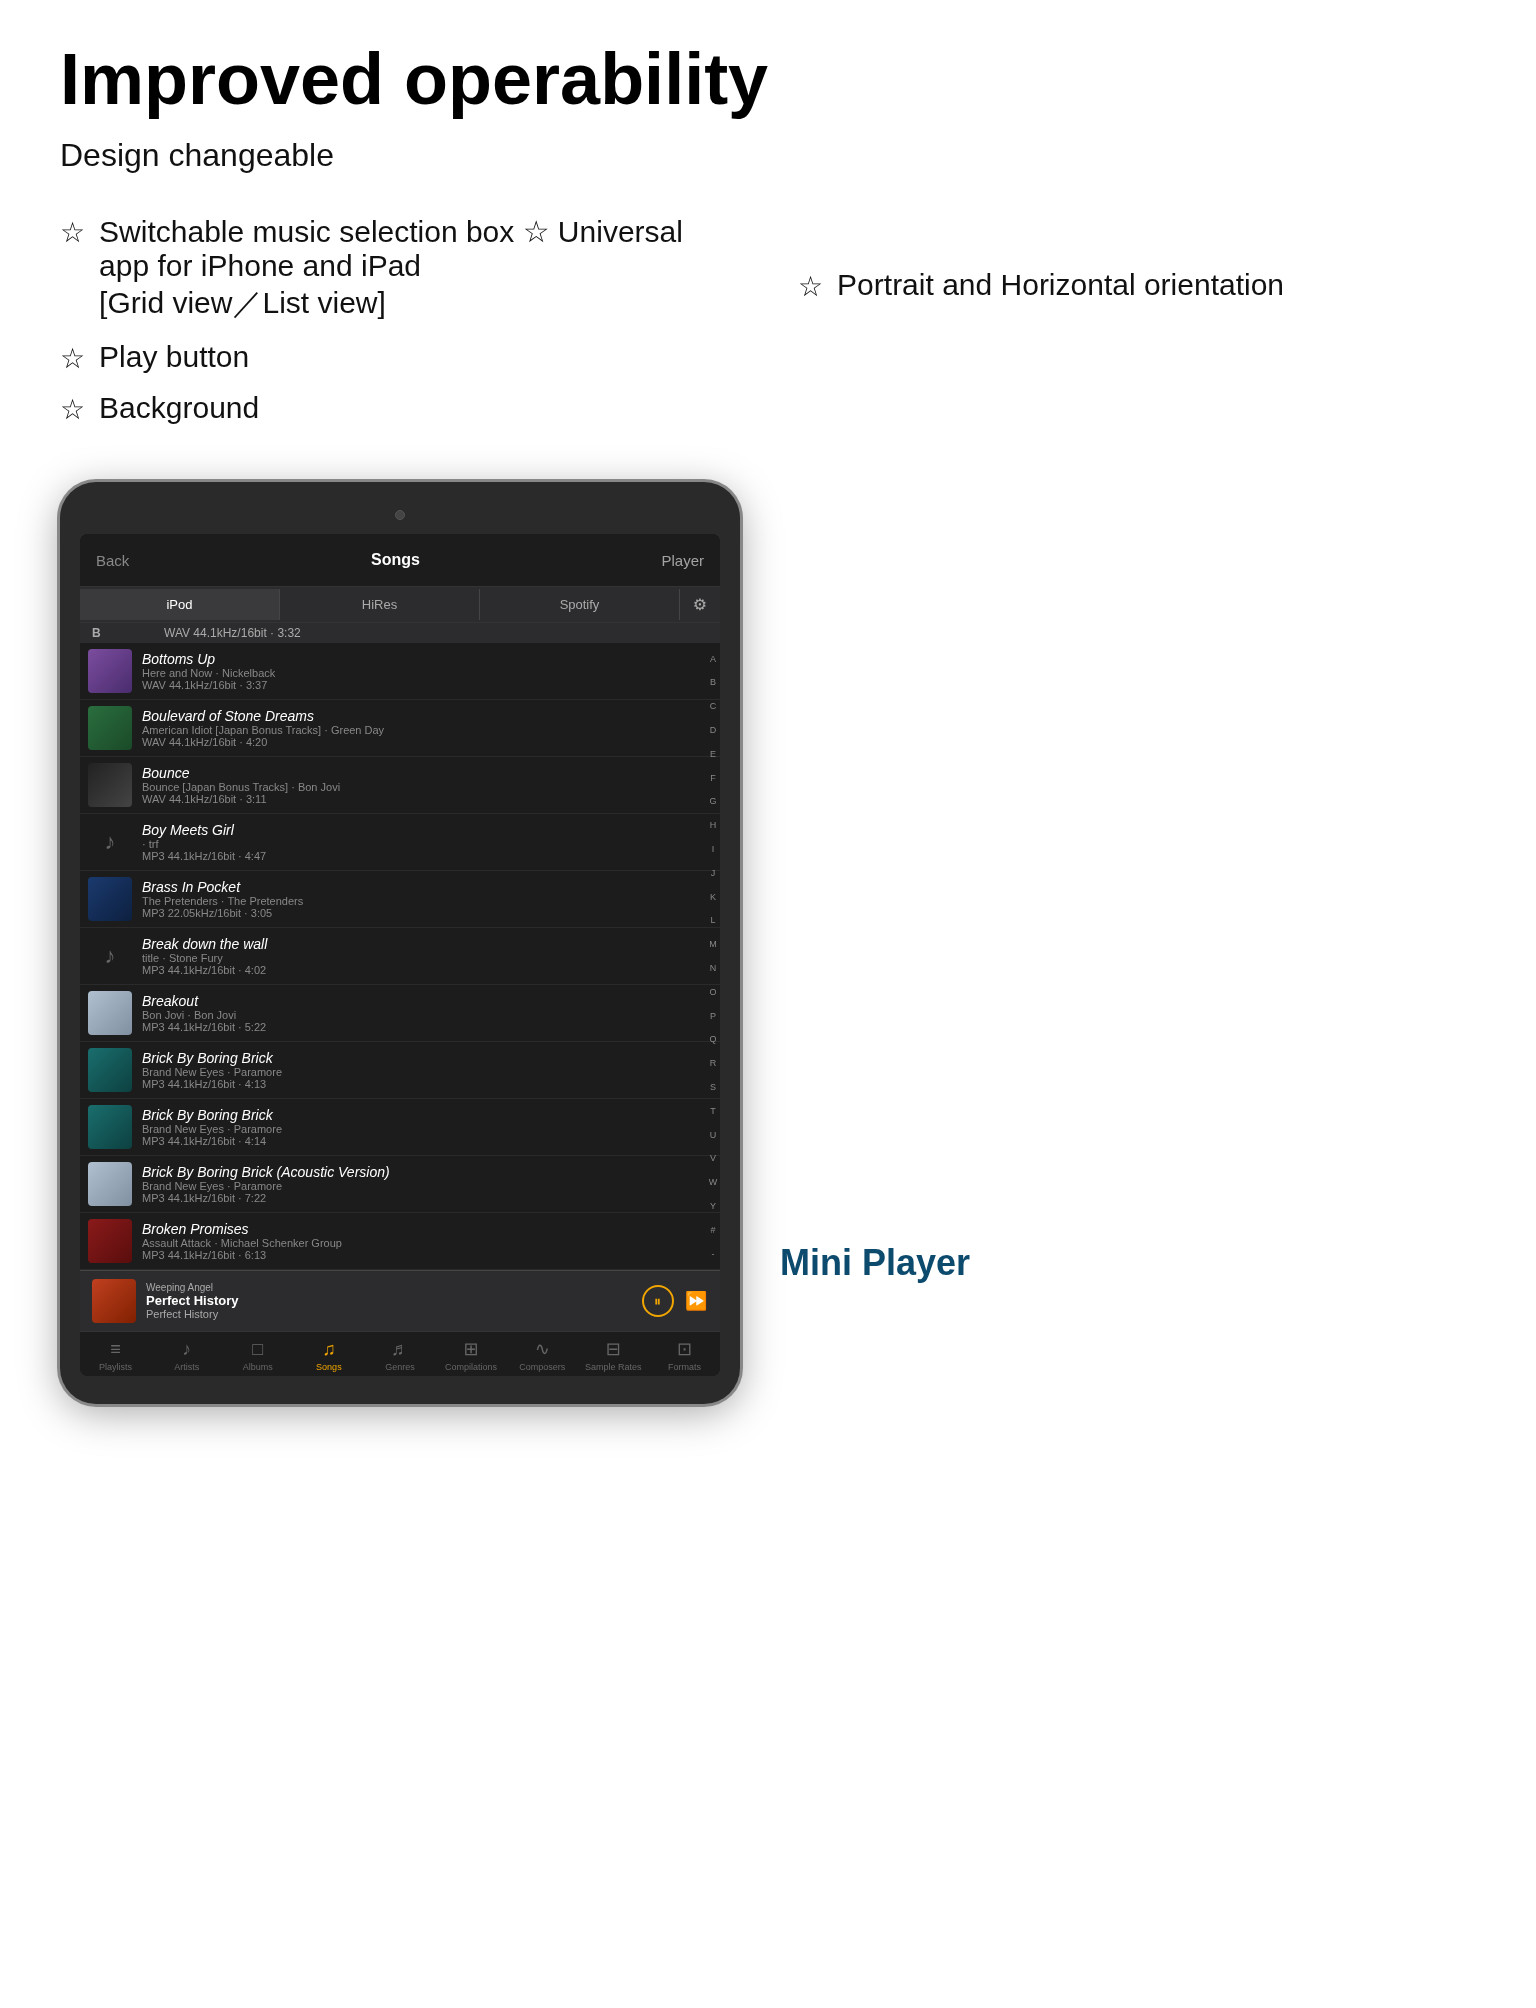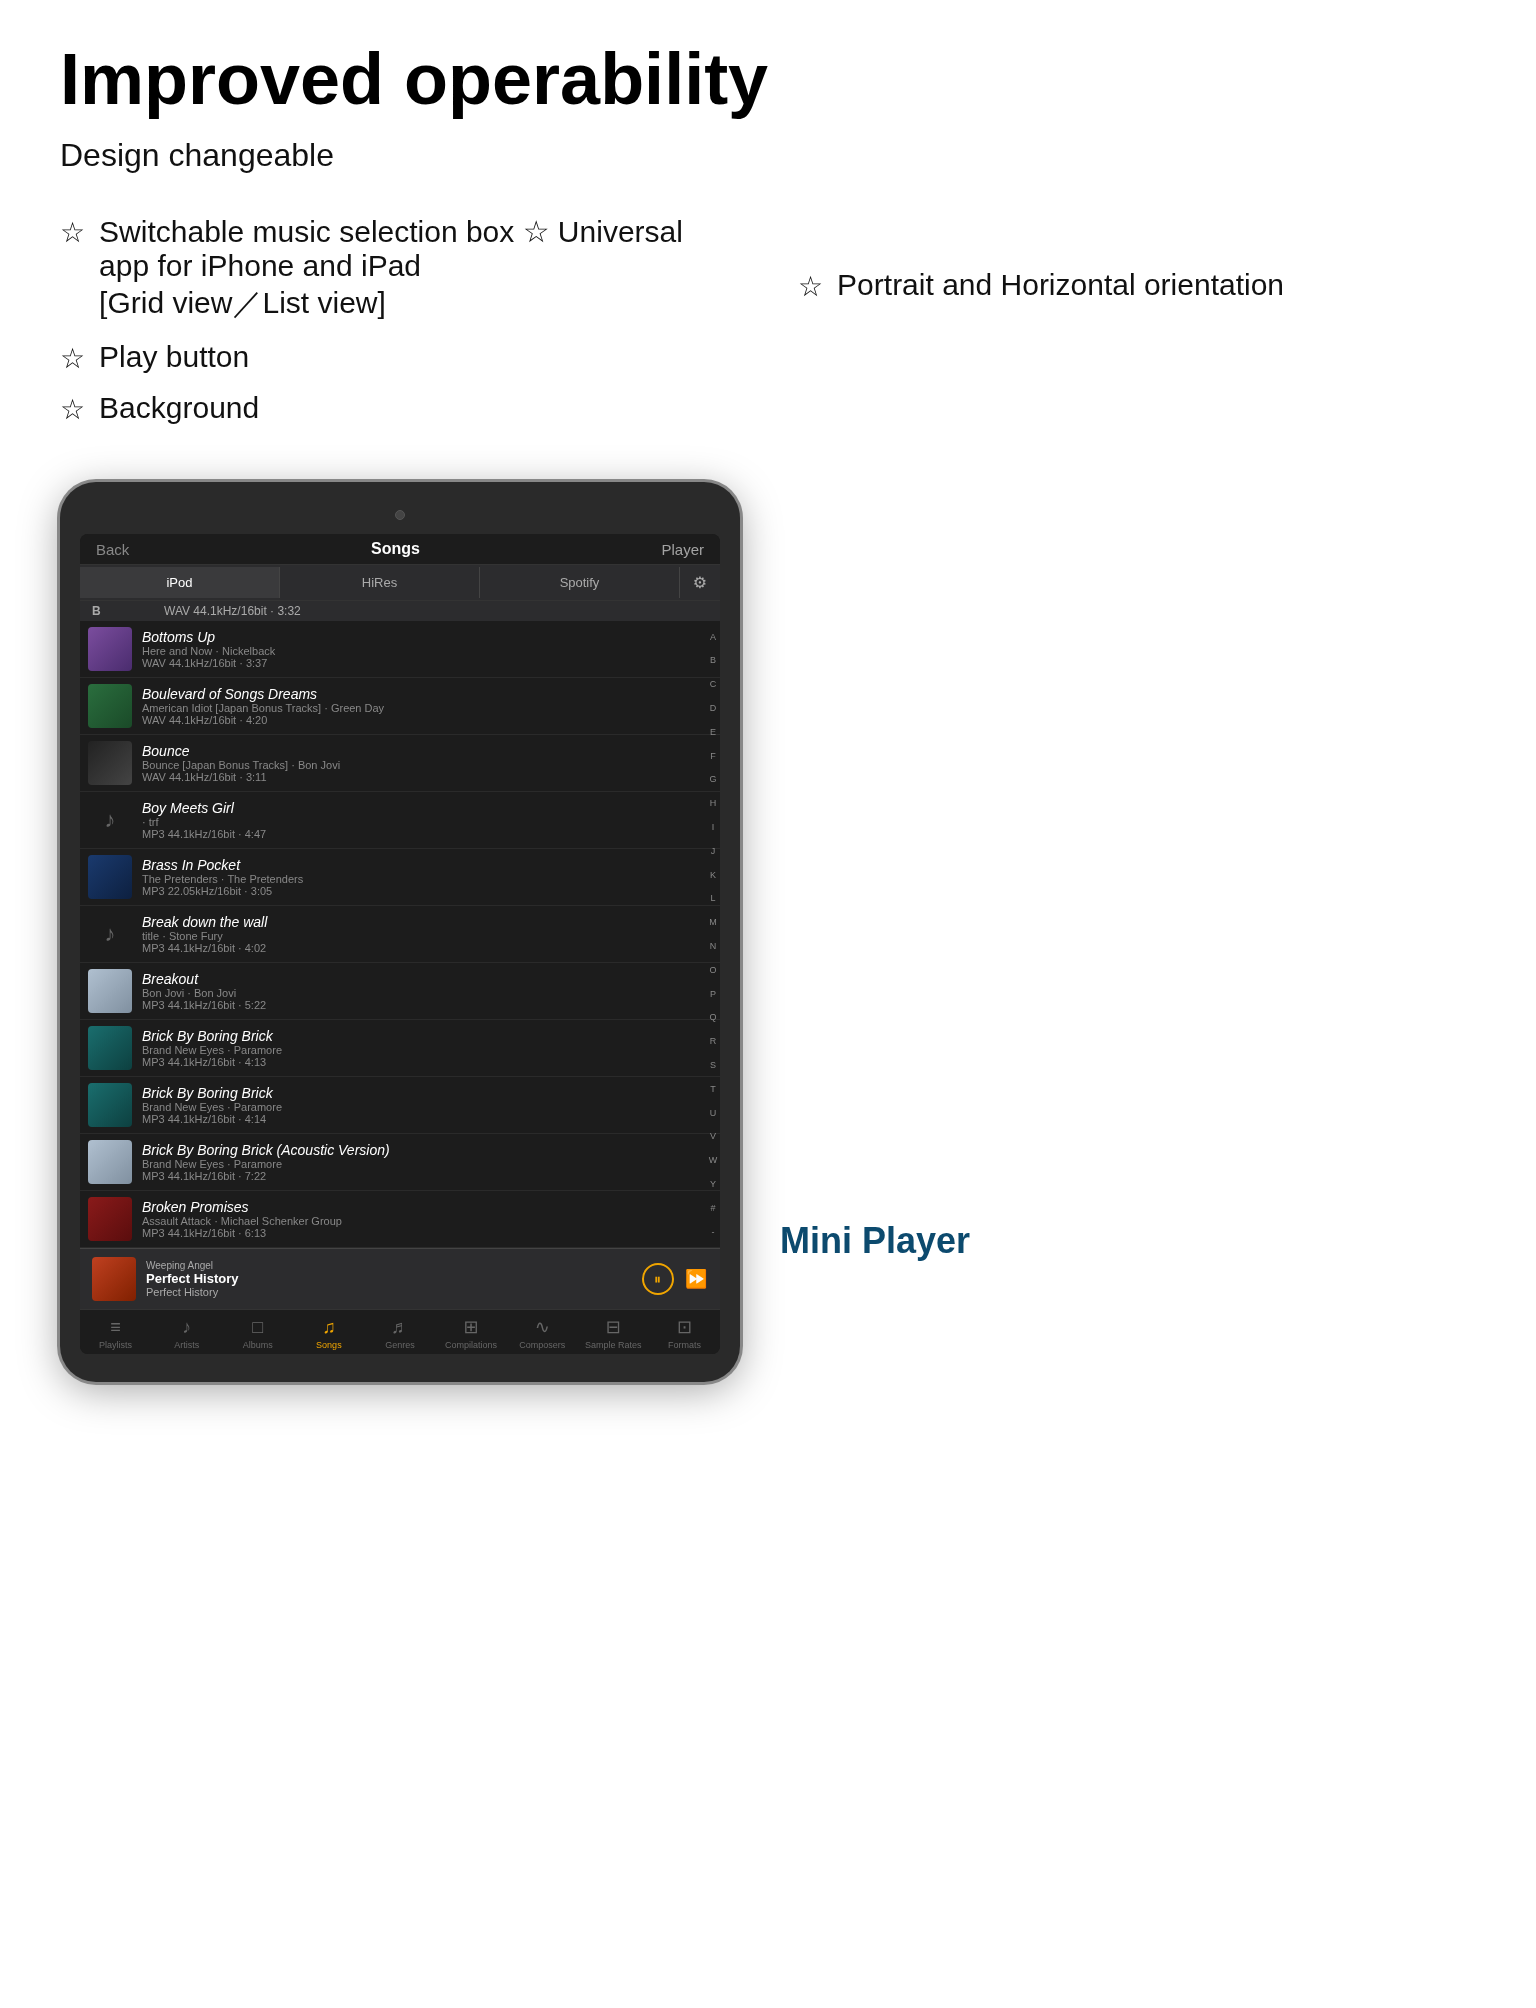--- a/index.html
+++ b/index.html
@@ -73,21 +73,21 @@
       border-radius: 8px;
       overflow: hidden;
     }
 
     
     .nav-bar {
       background: #1c1c1c;
       display: flex;
       align-items: center;
       justify-content: space-between;
-      padding: 6px 16px;
+      padding: 17px 16px;
       border-bottom: 1px solid #333;
     }
     .nav-back {
       color: #888;
       font-size: 15px;
     }
     .nav-title {
       color: #fff;
       font-size: 16px;
       font-weight: 600;
@@ -361,21 +361,21 @@
     <div class="song-thumb thumb-purple"></div>
     <div class="song-info">
       <div class="song-title">Bottoms Up</div>
       <div class="song-sub">Here and Now · Nickelback</div>
       <div class="song-sub">WAV 44.1kHz/16bit · 3:37</div>
     </div>
   </div>
           <div class="song-row">
     <div class="song-thumb thumb-green"></div>
     <div class="song-info">
-      <div class="song-title">Boulevard of Songs Dreams</div>
+      <div class="song-title">Boulevard of Stone Dreams</div>
       <div class="song-sub">American Idiot [Japan Bonus Tracks] · Green Day</div>
       <div class="song-sub">WAV 44.1kHz/16bit · 4:20</div>
     </div>
   </div>
           <div class="song-row">
     <div class="song-thumb thumb-dark"></div>
     <div class="song-info">
       <div class="song-title">Bounce</div>
       <div class="song-sub">Bounce [Japan Bonus Tracks] · Bon Jovi</div>
       <div class="song-sub">WAV 44.1kHz/16bit · 3:11</div>

